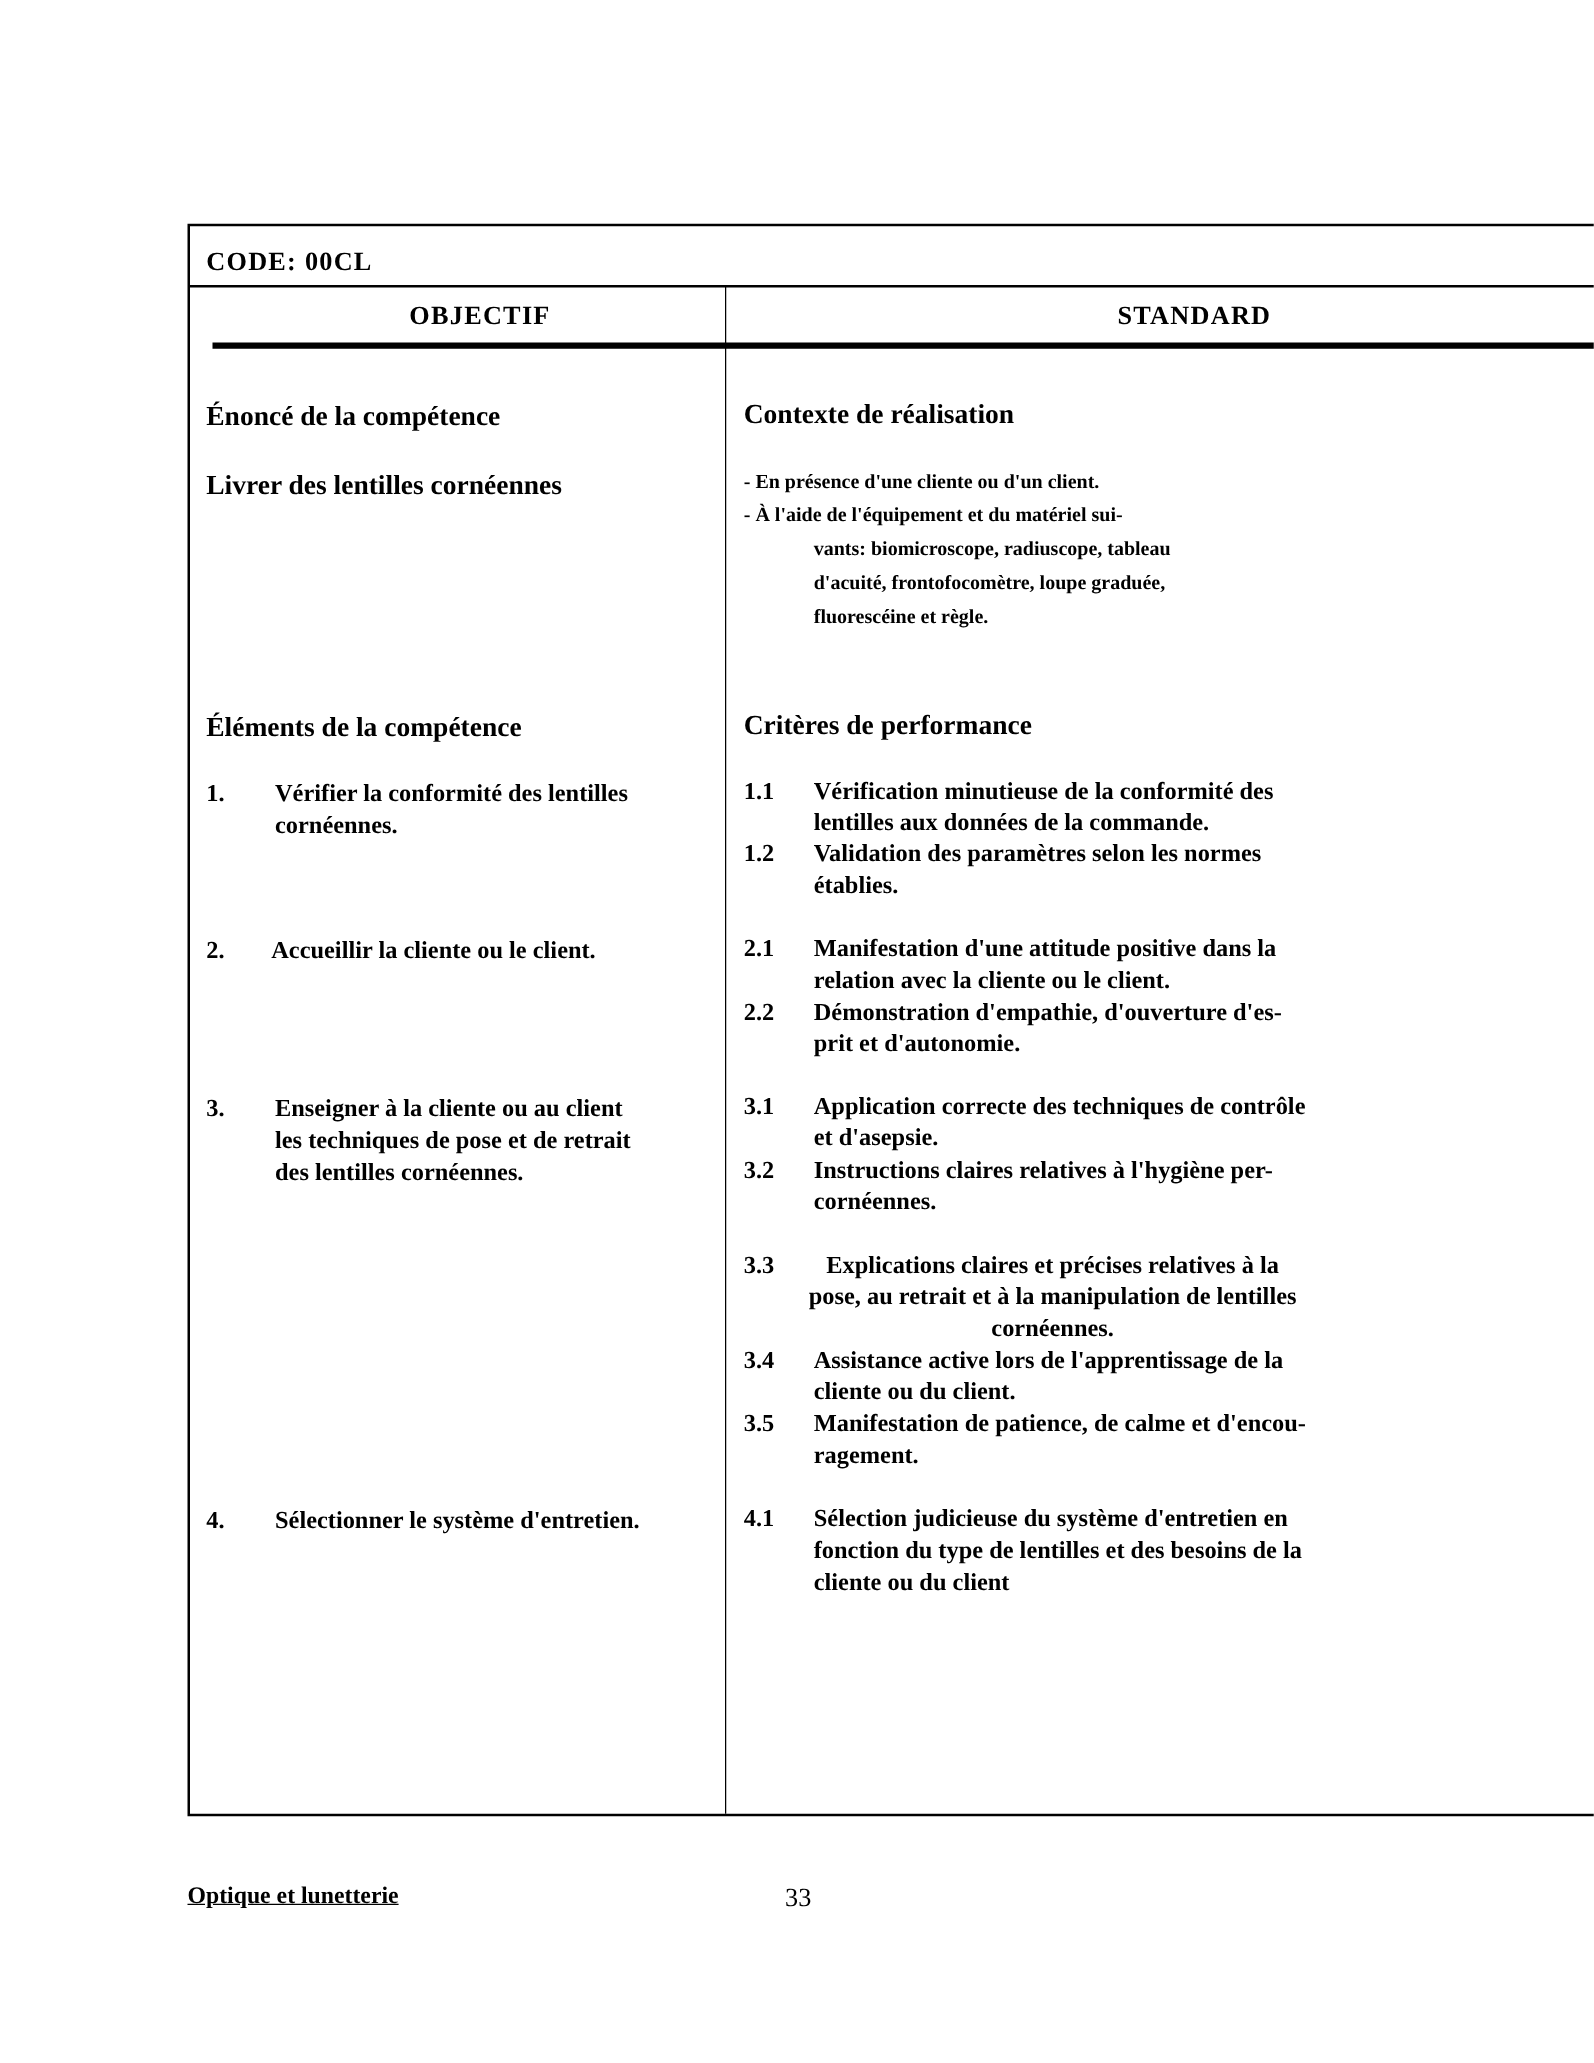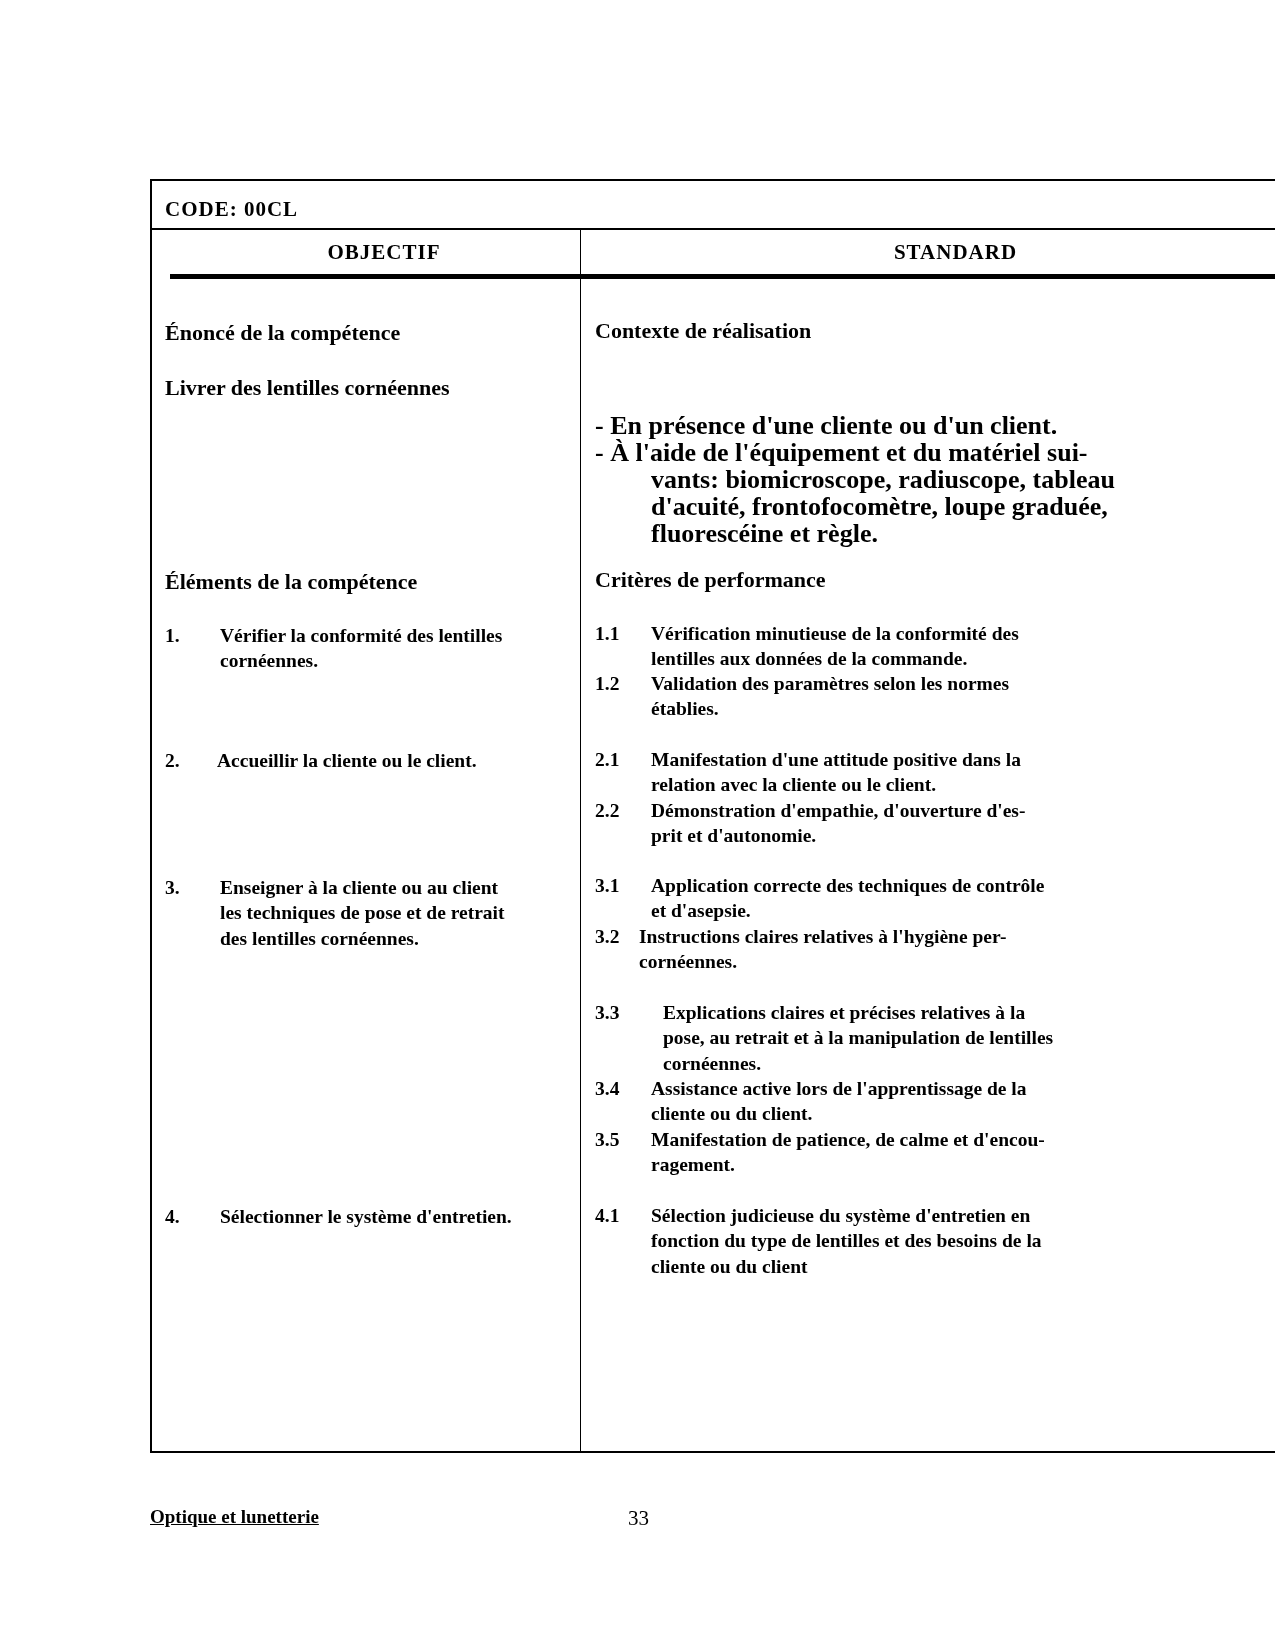--- a/index.html
+++ b/index.html
@@ -11,21 +11,21 @@
   .col-divider { position:absolute; left:428px; top:47px; bottom:0; width:0; border-left:1px solid #000; }
   .head-row { position:absolute; left:18px; right:0; top:47px; height:46px; border-bottom:5px solid #000000; }
   .head-cell { position:absolute; top:12px; font-weight:bold; font-size:21px; letter-spacing:1px; text-align:center; font-family:"Liberation Serif",serif; }
   .head-left { left:0; width:428px; }
   .head-right { left:428px; right:0; }
   .txt { position:absolute; font-family:"Liberation Serif",serif; font-weight:bold; }
   .h2 { font-size:22px; }
   .item { position:absolute; font-family:"Liberation Serif",serif; font-weight:bold; font-size:19.5px; line-height:25.3px; }
   .num { position:absolute; left:0; top:0; }
   .body { position:absolute; top:0; }
-  .ctx-line { position:absolute; font-family:"Liberation Serif",serif; font-weight:bold; font-size:26px; line-height:27px; white-space:nowrap;margin-top:40px; }
+  .ctx-line { position:absolute; font-family:"Liberation Serif",serif; font-weight:bold; font-size:16px; line-height:27px; white-space:nowrap; }
   .footer-left { position:absolute; left:150px; top:1506px; font-family:"Liberation Serif",serif; font-weight:bold; font-size:19px;text-decoration:underline; }
   .footer-num { position:absolute; left:628px; top:1506px; font-family:"Liberation Serif",serif; font-size:21px; }
   .line { display:block; white-space:nowrap; }
 </style>
 </head>
 <body>
 
 <div class="page">
 
   <div class="table">
@@ -112,28 +112,28 @@
 
     <div class="item" style="left:443px; top:692px; width:525px;">
       <span class="num">3.1</span>
       <span class="body" style="left:56px;">
         <span class="line">Application correcte des techniques de contrôle</span>
         <span class="line">et d'asepsie.</span>
       </span>
     </div>
     <div class="item" style="left:443px; top:743px; width:525px;">
       <span class="num">3.2</span>
-      <span class="body" style="left:44px;">
+      <span class="body" style="left:56px;">
         <span class="line">Instructions claires relatives à l'hygiène per-</span>
         <span class="line">cornéennes.</span>
       </span>
     </div>
     <div class="item" style="left:443px; top:819px; width:525px;">
       <span class="num">3.3</span>
-      <span class="body" style="left:68px;">
+      <span class="body" style="left:52px;text-align:center;">
         <span class="line">Explications claires et précises relatives à la</span>
         <span class="line">pose, au retrait et à la manipulation de lentilles</span>
         <span class="line">cornéennes.</span>
       </span>
     </div>
     <div class="item" style="left:443px; top:895px; width:525px;">
       <span class="num">3.4</span>
       <span class="body" style="left:56px;">
         <span class="line">Assistance active lors de l'apprentissage de la</span>
         <span class="line">cliente ou du client.</span>

